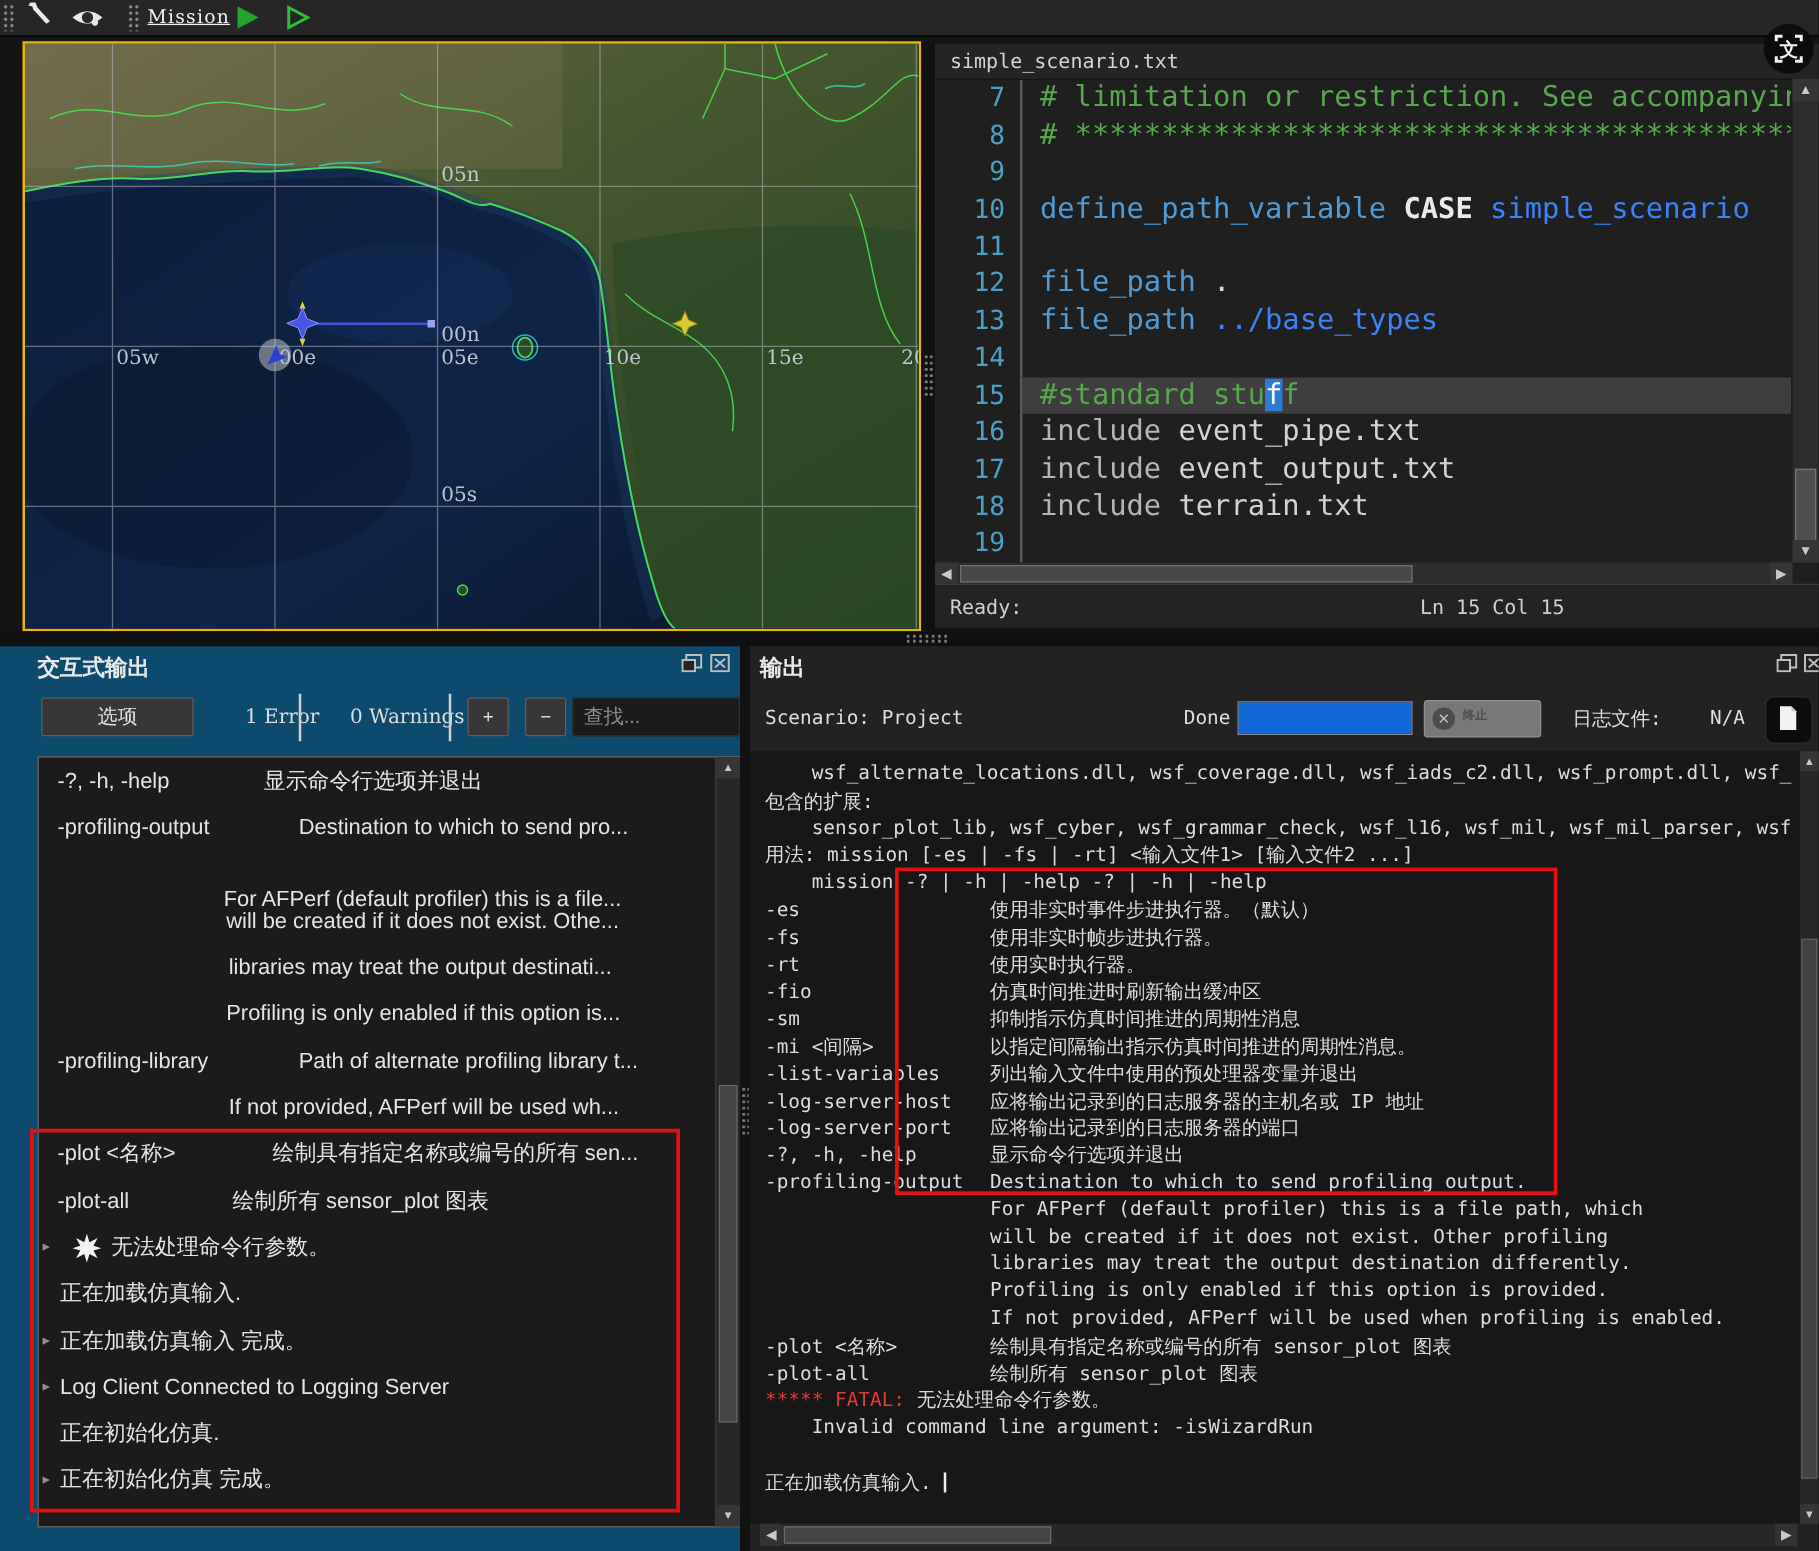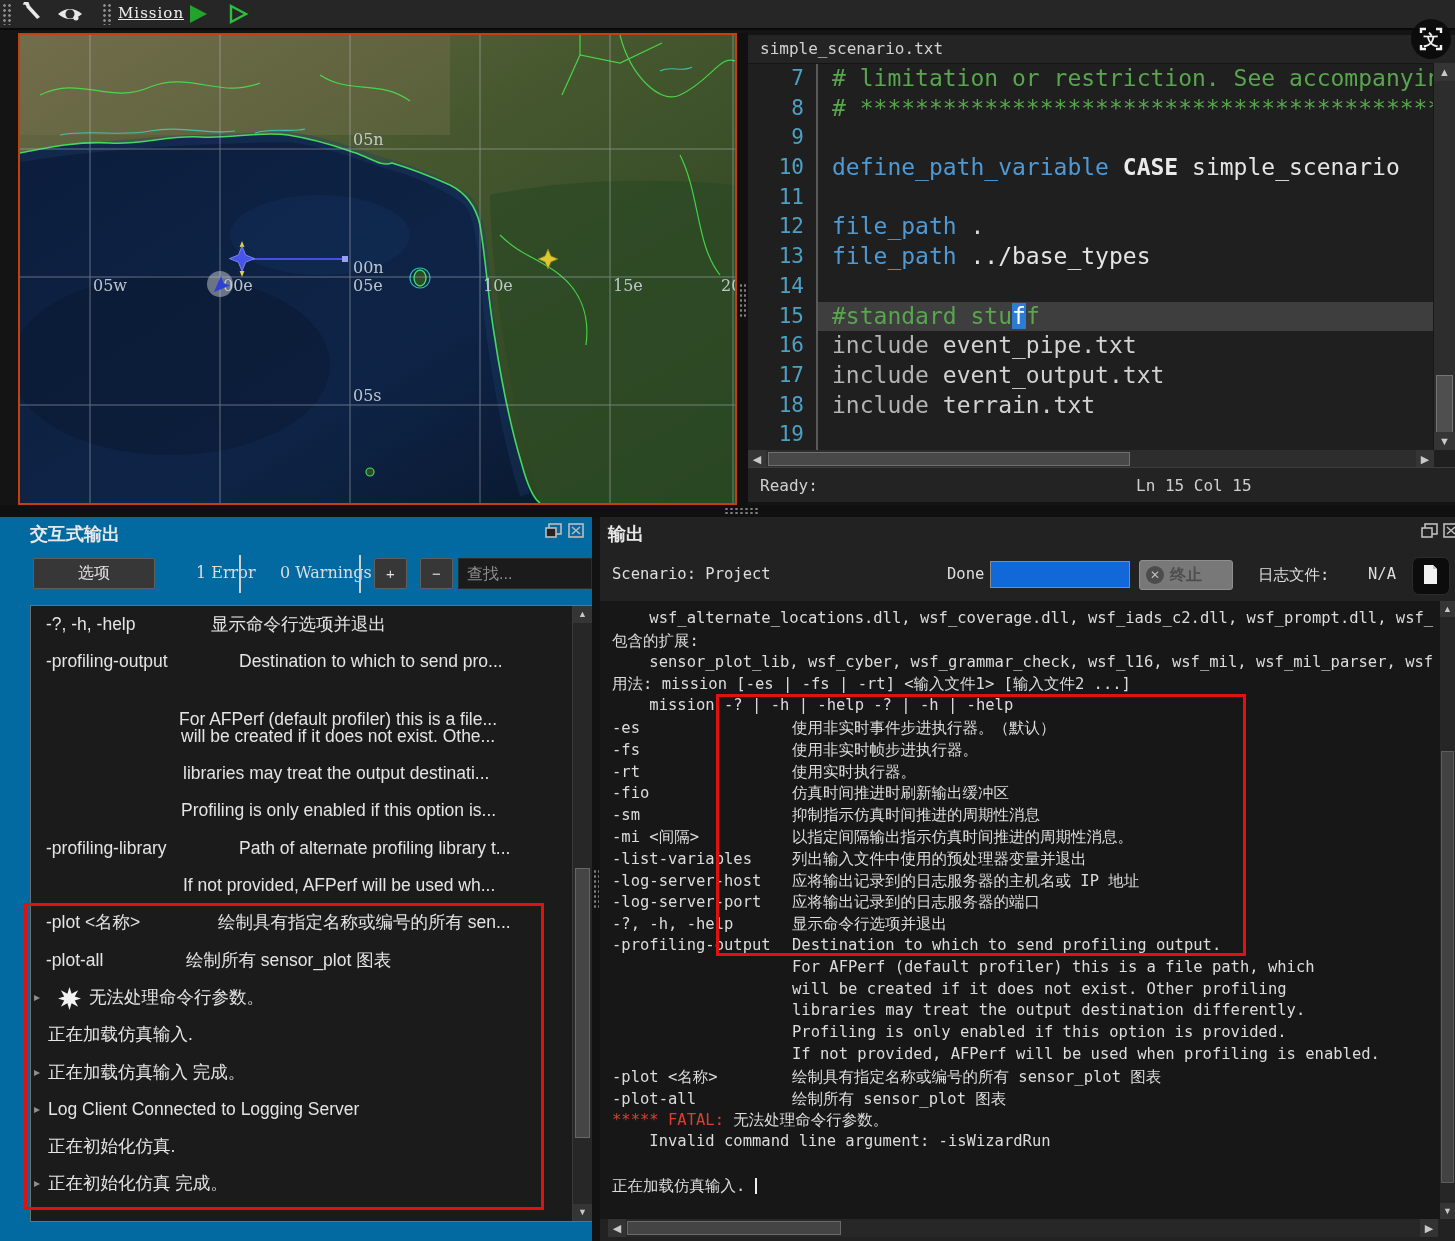--- a/index.html
+++ b/index.html
@@ -12,39 +12,39 @@
   .grip{position:absolute;top:3px;width:11px;height:22px;
         background-image:radial-gradient(circle,#8a8a8a 1.1px,transparent 1.6px);background-size:5px 5px;}
   .tb-icon{position:absolute;top:2px;width:26px;height:24px;}
   .mission-label{position:absolute;left:118px;top:4px;font:15px "DejaVu Serif",serif;color:#f0f0f0;
         text-decoration:underline;letter-spacing:1px;}
   .play-solid{position:absolute;left:190px;top:5px;width:0;height:0;
         border-left:17px solid #22a32c;border-top:9px solid transparent;border-bottom:9px solid transparent;}
   .play-outline{position:absolute;left:228px;top:4px;}
 
   
-  .map-frame{position:absolute;left:18px;top:33px;width:719px;height:472px;border:2px solid #c2410c;
+  .map-frame{position:absolute;left:18px;top:33px;width:719px;height:472px;border:2px solid #eab308;
         box-sizing:border-box;background:#0b1a36;overflow:hidden;}
   .maplabel{font:16px "DejaVu Serif",serif;fill:#ccd2da;opacity:.92;}
 
   .vsplit{position:absolute;left:737px;top:33px;width:11px;height:472px;background:#101010;}
   .vsplit .dots{position:absolute;left:2px;top:250px;width:8px;height:36px;
         background-image:radial-gradient(circle,#7d7d7d 1px,transparent 1.4px);background-size:4px 5px;}
 
   
   .editor{position:absolute;left:748px;top:35px;width:707px;height:467px;background:#1f1f1f;}
   .eheader{position:absolute;left:0;top:0;right:0;height:28px;background:#242425;}
   .eheader .etitle{position:absolute;left:12px;top:4px;font:16px "DejaVu Sans Mono",monospace;color:#d2d2d2;}
   .ebody{position:absolute;left:0;top:28px;right:21px;bottom:52px;overflow:hidden;background:#1f1f1f;border-top:1px solid #151515;}
   .eline{height:29.7px;display:flex;font:23px "DejaVu Sans Mono",monospace;line-height:29.7px;white-space:pre;}
   .lno{width:56px;text-align:right;padding-right:12px;color:#4da0c4;font-size:21px;flex:none;border-right:2px solid #5a5a5a;}
   .lcode{padding-left:14px;flex:1;overflow:hidden;}
   .eline.cur .lcode{background:#3e3e3e;}
   .sg-com{color:#58a64e}.sg-kw{color:#4f9ad5}.sg-case{color:#eaeaea;font-weight:bold}
-  .sg-val{color:#e5e5e5}.sg-pln{color:#d8d8d8}.sg-inc{color:#b4b4b4}.sg-fil{color:#d2d2d2}
+  .sg-val{color:#3b82f6}.sg-pln{color:#d8d8d8}.sg-inc{color:#b4b4b4}.sg-fil{color:#d2d2d2}
   .sg-cursor{background:#2c7bd4;color:#fff}
   .evscroll{position:absolute;right:0;top:28px;width:21px;bottom:52px;background:#2d2d2d;border-left:1px solid #181818;}
   .sarrow{position:absolute;left:0;right:0;height:18px;text-align:center;font-size:11px;color:#c9c9c9;line-height:18px;background:#353535;}
   .evscroll .sthumb{position:absolute;left:2px;right:2px;top:312px;height:62px;background:#4f4f4f;border:1px solid #747474;}
   .ehscroll{position:absolute;left:0;right:21px;bottom:34px;height:18px;background:#2d2d2d;}
   .harrow{position:absolute;top:0;width:18px;height:18px;text-align:center;font-size:11px;color:#c9c9c9;line-height:18px;background:#353535;}
   .ehscroll .sthumb{position:absolute;left:20px;width:360px;top:2px;bottom:2px;background:#484848;border:1px solid #6f6f6f;}
   .estatus{position:absolute;left:0;right:0;bottom:0;height:34px;background:#232323;border-top:1px solid #3d3d3d;
         font:16px "DejaVu Sans Mono",monospace;color:#cfcfcf;}
   .estatus .sready{position:absolute;left:12px;top:8px;}
@@ -60,21 +60,21 @@
   .ledge-grip{position:absolute;left:2px;top:617px;width:12px;height:46px;
         background-image:radial-gradient(circle,#8a8a8a 1.1px,transparent 1.6px);background-size:5px 6px;}
   .ledge-tab{position:absolute;left:0;top:728px;width:7px;height:38px;border:2px solid #5c5c5c;border-right:none;
         border-radius:6px 0 0 6px;box-sizing:border-box;}
 
   
   .ptitle{position:absolute;font-weight:bold;font-size:18px;color:#e8e8e8;}
   .wicon{position:absolute;top:6px;width:17px;height:15px;cursor:pointer;}
 
   
-  .ipanel{position:absolute;left:0;top:517px;width:592px;height:724px;background:#0369a1;}
+  .ipanel{position:absolute;left:0;top:517px;width:592px;height:724px;background:#0c4a6e;}
   .btn{position:absolute;background:#373737;border:1px solid #5e5e5e;border-radius:2px;color:#e2e2e2;
        text-align:center;box-sizing:border-box;}
   .cnt{position:absolute;font:16px "DejaVu Serif",serif;color:#dcdcdc;margin-left:28px;}
   .vsep{position:absolute;top:38px;width:2px;height:38px;background:#cfcfcf;}
   .find{position:absolute;background:#1b1b1b;border:1px solid #2e2e2e;color:#c8c8c8;
         font:16px "Liberation Sans",sans-serif;padding:0 8px;box-sizing:border-box;}
   .find::placeholder{color:#8d8d8d;}
   .ilist{position:absolute;left:30px;top:88px;width:562px;height:617px;background:#1b1b1b;border:1px solid #6f6f6f;
         box-sizing:border-box;overflow:hidden;}
   .lrow{position:relative;height:37.3px;line-height:37.3px;font-size:17.5px;color:#e4e4e4;white-space:nowrap;}
@@ -91,21 +91,21 @@
   
   .opanel{position:absolute;left:600px;top:517px;width:855px;height:724px;background:#222;}
   .olabel{position:absolute;font:15.5px "DejaVu Sans Mono",monospace;color:#dedede;}
   .progress{position:absolute;left:390px;top:44px;width:140px;height:27px;border:1px solid #8a8a8a;
         background:#16181c;box-sizing:border-box;}
   .progress .fill{height:100%;width:100%;background:#1168d8;}
   .termbtn{position:absolute;left:539px;top:43px;width:94px;height:30px;background:#787878;border:1px solid #8f8f8f;
         border-radius:3px;box-sizing:border-box;}
   .termbtn .xcirc{position:absolute;left:6px;top:5px;width:18px;height:18px;border-radius:50%;background:#4c4c4c;
         color:#bdbdbd;font-size:12px;line-height:18px;text-align:center;}
-  .termbtn .tlabel{position:absolute;left:30px;top:4px;font-size:16px;color:#4e4e4e;font-weight:bold;}
+  .termbtn .tlabel{position:absolute;left:30px;top:4px;font-size:10px;color:#4e4e4e;font-weight:bold;}
   .copybtn{position:absolute;left:812px;top:40px;width:36px;height:36px;background:#0c0c0c;border-radius:7px;border:1px solid #2c2c2c;}
   .console{position:absolute;left:0;top:84px;width:840px;height:618px;background:#171717;overflow:hidden;}
   .ctext{position:absolute;left:12px;top:8px;right:4px;}
   .cline{height:21.8px;line-height:21.8px;font:15.5px "DejaVu Sans Mono",monospace;color:#dcdcdc;white-space:pre;}
   .copt{display:inline-block;width:180px;}
   .cfatal{color:#e23b33;}
   .ccursor{display:inline-block;width:2px;height:16px;background:#ededed;vertical-align:middle;}
   .cvscroll{position:absolute;left:840px;top:84px;width:15px;height:618px;background:#262626;}
   .cvscroll .sarrow{height:16px;line-height:16px;font-size:9px;}
   .cvscroll .sthumb{position:absolute;left:1px;right:1px;top:150px;height:430px;background:#424242;border:1px solid #5d5d5d;}

